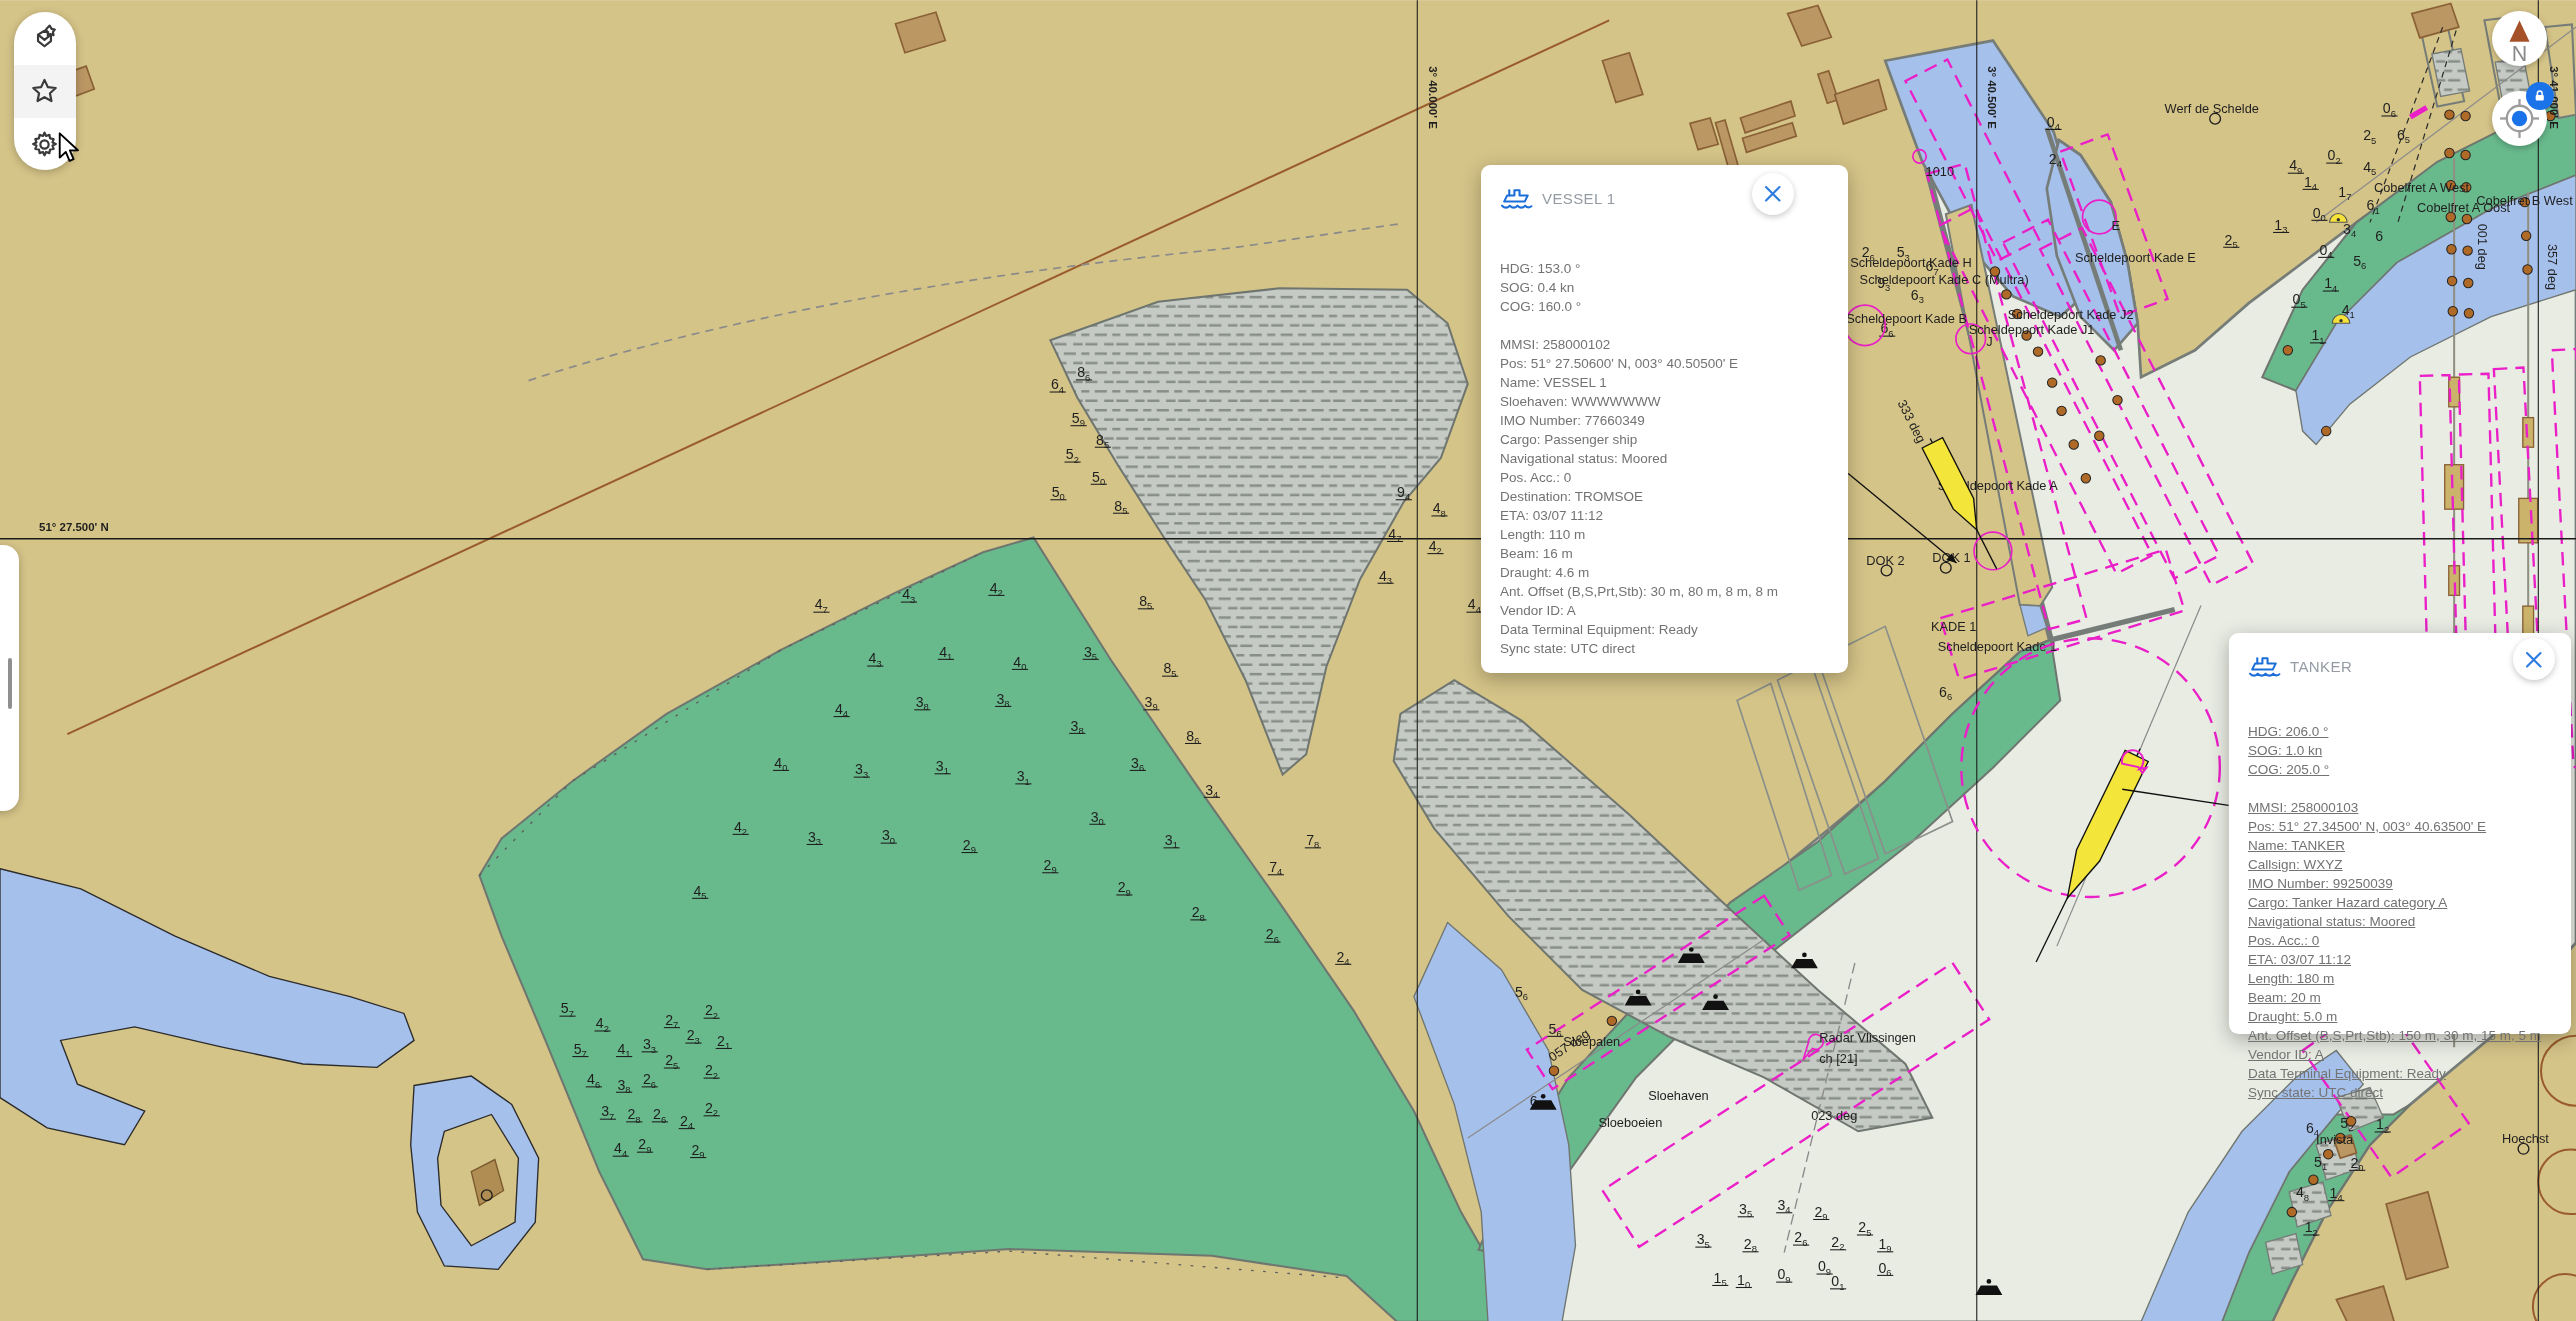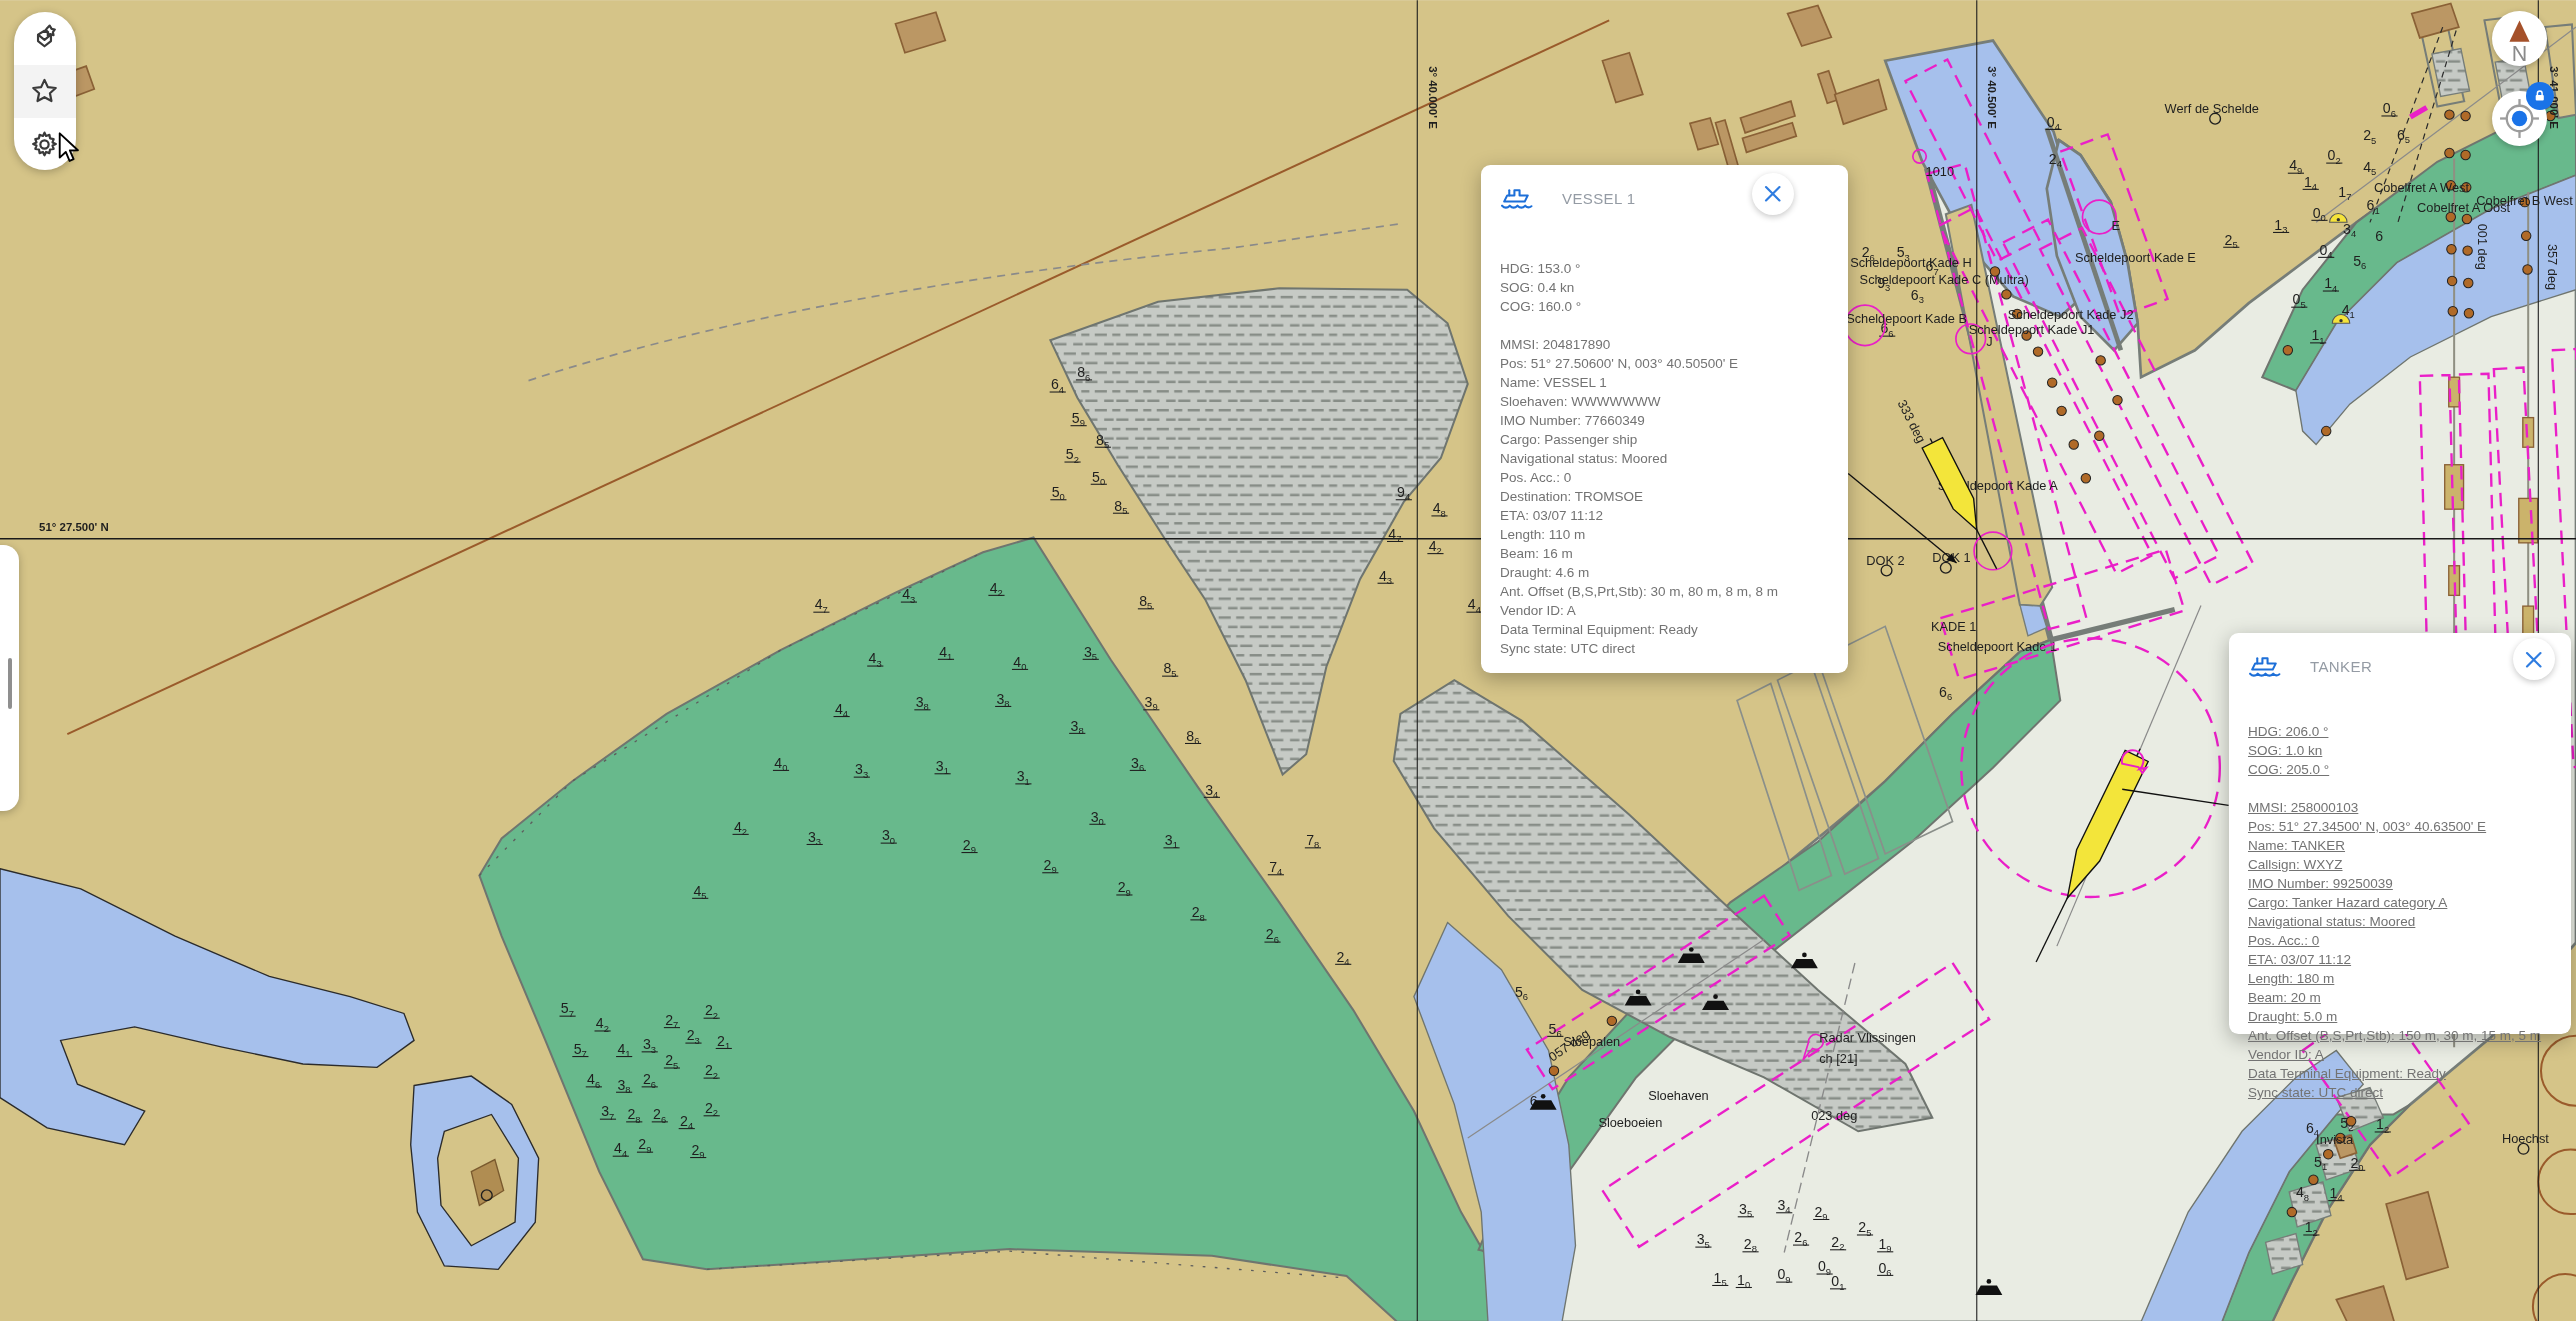--- a/index.html
+++ b/index.html
@@ -4,21 +4,21 @@
 <style>
   html,body{margin:0;padding:0;background:#e9ece3;}
   #stage{position:relative;width:2576px;height:1322px;overflow:hidden;
          font-family:"Liberation Sans",sans-serif;}
   #chart{position:absolute;left:0;top:0;}
   
   .popup{position:absolute;background:#ffffff;border-radius:9.4px;
          box-shadow:0 5.4px 20px rgba(0,0,0,.28);}
   #popup-vessel1{left:1481px;top:165px;width:367px;height:508px;}
   #popup-tanker{left:2229px;top:633px;width:342px;height:401px;}
-  .popup-header{position:absolute;left:19px;top:20px;display:flex;align-items:center;gap:27px;}
+  .popup-header{position:absolute;left:19px;top:20px;display:flex;align-items:center;gap:7px;}
   .popup-title{font-size:15px;color:#949ba4;letter-spacing:0.4px;}
   .close-btn{position:absolute;width:42px;height:42px;border-radius:50%;background:#fff;
              box-shadow:0 2px 6.7px rgba(0,0,0,.22);display:flex;align-items:center;justify-content:center;
              cursor:pointer;}
   #popup-vessel1 .close-btn{right:54px;top:8px;}
   #popup-tanker .close-btn{right:16px;top:5.4px;}
   .popup-body{position:absolute;left:19px;right:10.8px;font-size:13.5px;color:#737373;}
   #popup-vessel1 .popup-body{top:94px;line-height:19px;}
   #popup-tanker  .popup-body{top:89px;line-height:19px;text-decoration:underline;}
   .popup-body div{white-space:nowrap;min-height:19px;}
@@ -867,21 +867,21 @@
   <div class="close-btn">
     <svg width="17.5" height="17.5" viewBox="0 0 26 26">
       <path d="M3 3 L23 23 M23 3 L3 23" stroke="#2e7ce0" stroke-width="3.2" stroke-linecap="round"></path>
     </svg>
   </div>
   <div class="popup-body" id="body-0">
         <div>HDG: 153.0 °</div>
         <div>SOG: 0.4 kn</div>
         <div>COG: 160.0 °</div>
         <div></div>
-        <div>MMSI: 204817890</div>
+        <div>MMSI: 258000102</div>
         <div>Pos: 51° 27.50600' N, 003° 40.50500' E</div>
         <div>Name: VESSEL 1</div>
         <div>Sloehaven: WWWWWWW</div>
         <div>IMO Number: 77660349</div>
         <div>Cargo: Passenger ship</div>
         <div>Navigational status: Moored</div>
         <div>Pos. Acc.: 0</div>
         <div>Destination: TROMSOE</div>
         <div>ETA: 03/07 11:12</div>
         <div>Length: 110 m</div>

